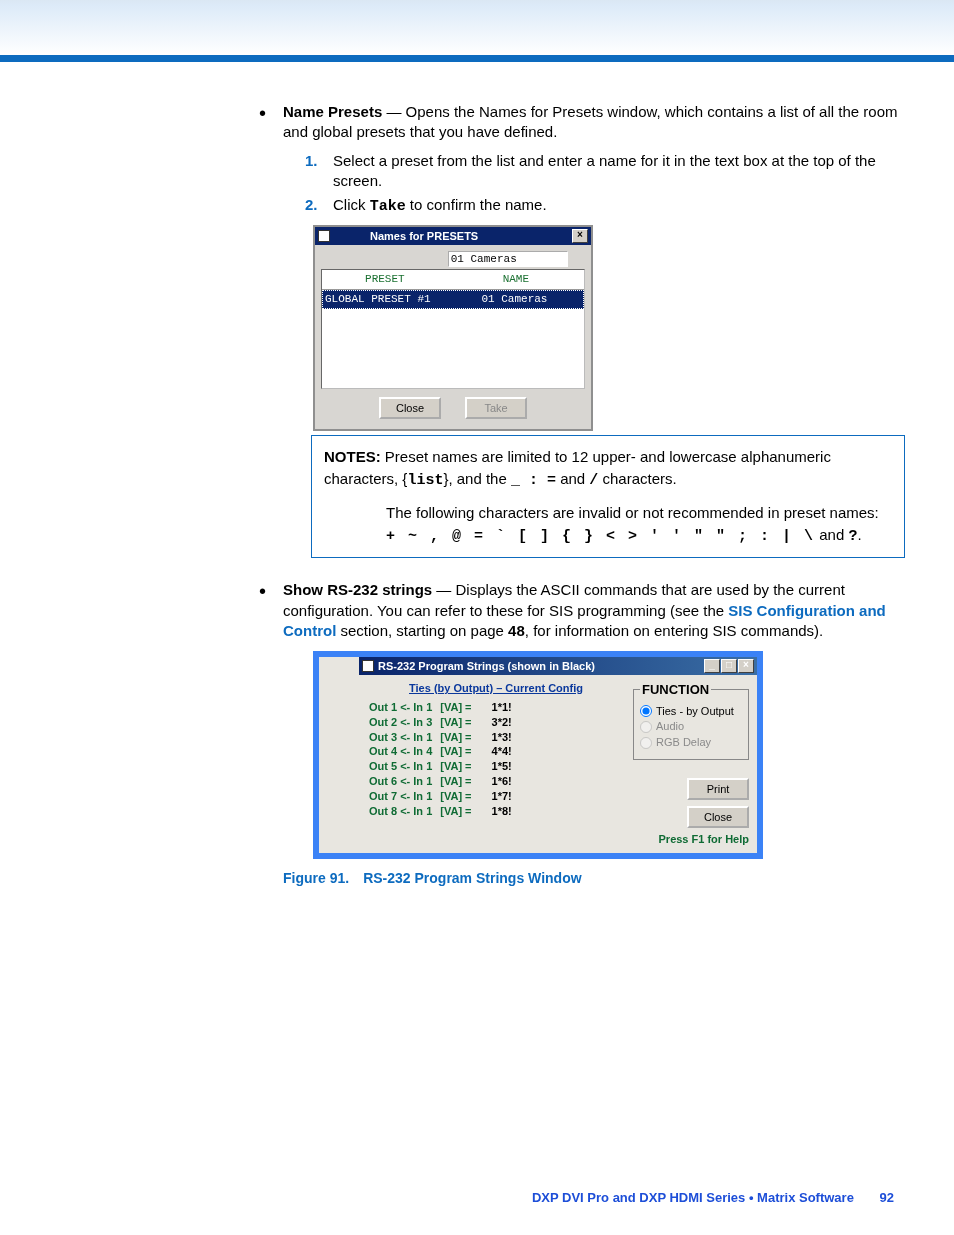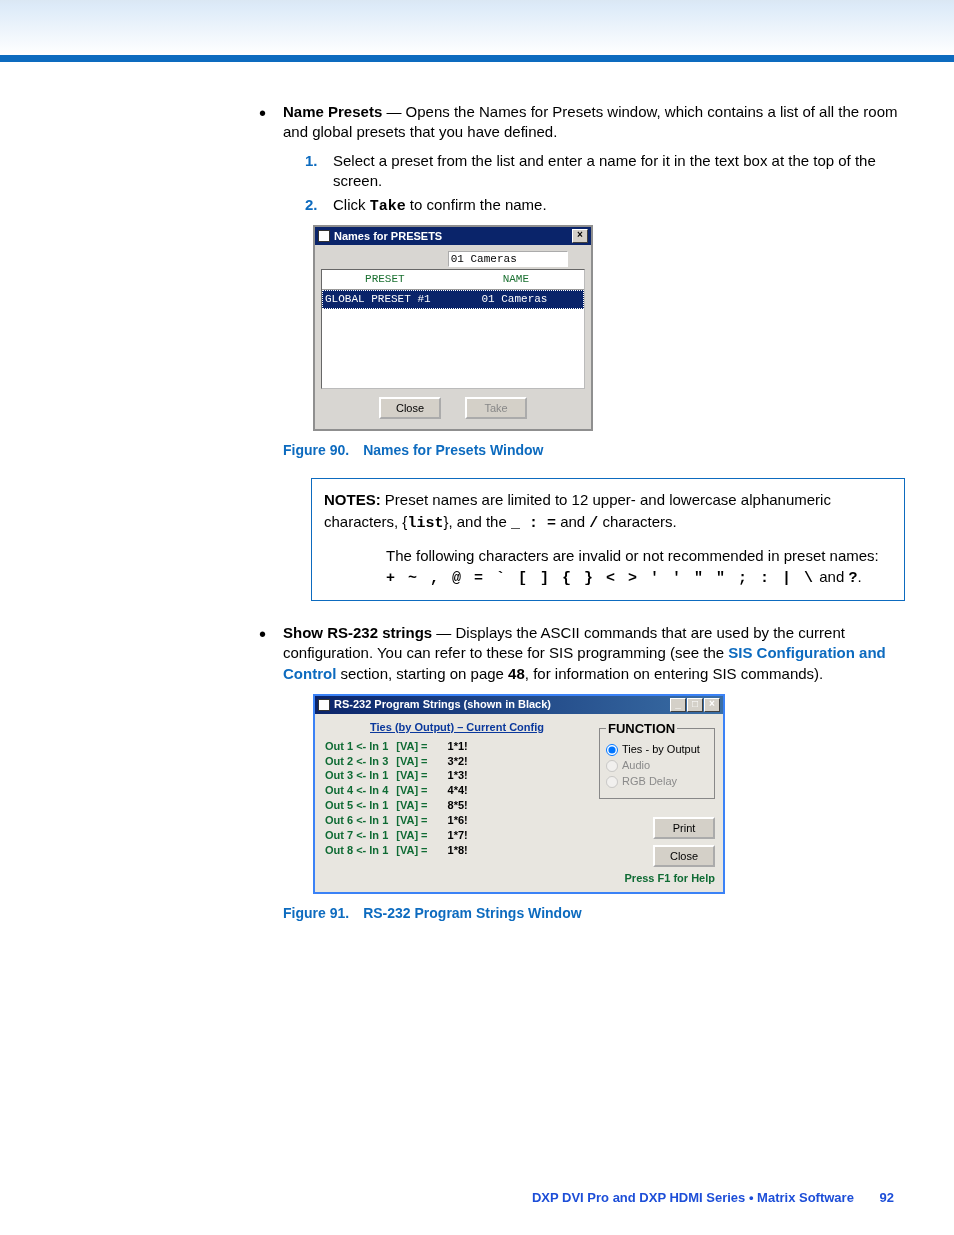--- a/index.html
+++ b/index.html
@@ -18,21 +18,21 @@
   ol.steps > li { position: relative; padding-left: 28px; margin-bottom: 4px; line-height: 1.35; }
   ol.steps > li::before { counter-increment: step; content: counter(step) "."; position: absolute; left: 0; color: #0d6bbf; font-weight: bold; }
 
   .mono { font-family: "Courier New", monospace; font-weight: bold; }
 
   .figcap { color: #0d6bbf; font-weight: bold; margin: 10px 0 18px 0; font-size: 14px; }
   .figcap .num { margin-right: 14px; }
 
   
   .win1 { width: 280px; border: 2px solid #8f8f8f; background: #d8d6d2; margin: 8px 0 4px 30px; position: relative; font-size: 11px; font-family: "MS Sans Serif", Arial, sans-serif; }
-  .win1 .titlebar { background: #0a246a; color: #fff; display: flex; align-items: center; padding: 2px 3px; font-weight: bold; font-size: 11px; height: 18px; }
+  .win1 .titlebar { background: #0a246a; color: #fff; display: flex; align-items: center; padding: 2px 3px; font-weight: bold; font-size: 11px; height: 18px; gap: 36px; }
   .win1 .titlebar .ticon { width: 12px; height: 12px; background: #fff; margin-right: 4px; display: inline-block; border: 1px solid #333; }
   .win1 .titlebar .spacer { flex: 1; }
   .win1 .closebtn { width: 16px; height: 14px; background: #d4d0c8; border: 1px solid #fff; border-right-color: #404040; border-bottom-color: #404040; text-align: center; line-height: 10px; font-size: 10px; color: #000; font-weight: bold; }
 
   .win1 .body { padding: 6px; }
   .win1 input[type=text] { width: 120px; height: 16px; font-family: "Courier New", monospace; font-size: 11px; border: 1px inset #fff; background: #fff; padding: 0 2px; }
   .win1 .hdrcell { border-bottom: 1px solid #999; font-family: "Courier New", monospace; color: #1a7030; font-size: 11px; text-align: center; padding: 2px 0; }
   .win1 .listbox { border: 1px inset #bbb; background: #fff; height: 120px; }
   .win1 .listhead { display: flex; }
   .win1 .col1 { width: 48%; }
@@ -44,21 +44,21 @@
 
   
   .notes { border: 1.5px solid #0d6bbf; padding: 10px 12px 10px 12px; margin: 0 0 22px 28px; line-height: 1.45; font-size: 15px; }
   .notes .label { font-weight: bold; }
   .notes .ind { margin-left: 62px; display: block; }
   .notes p + p { margin-top: 10px; }
 
   .link { color: #0d6bbf; font-weight: bold; }
 
   
-  .win2 { width: 412px; border: 2px solid #3b82f6; background: #e8e6e0; margin: 10px 0 4px 30px; font-size: 11px; font-family: "MS Sans Serif", Arial, sans-serif; }
+  .win2 { width: 450px; border: 6px solid #3b82f6; background: #e8e6e0; margin: 10px 0 4px 30px; font-size: 11px; font-family: "MS Sans Serif", Arial, sans-serif; padding-left: 40px; }
   .win2 .titlebar { background: linear-gradient(to right, #0a246a, #3a6ea5); color: #fff; display: flex; align-items: center; padding: 2px 3px; font-weight: bold; font-size: 11px; height: 18px; }
   .win2 .titlebar .ticon { width: 12px; height: 12px; background: #fff; margin-right: 4px; display: inline-block; border: 1px solid #333; }
   .win2 .titlebar .spacer { flex: 1; }
   .win2 .sysbtn { width: 16px; height: 14px; background: #d4d0c8; border: 1px solid #fff; border-right-color: #404040; border-bottom-color: #404040; margin-left: 1px; text-align: center; line-height: 10px; font-size: 10px; font-weight: bold; }
   .win2 .content { display: flex; padding: 4px; }
   .win2 .left { flex: 1; padding: 2px 6px; }
   .win2 .lefthdr { color: #0a389c; font-weight: bold; text-decoration: underline; text-align: center; font-size: 11px; margin-bottom: 4px; }
   .win2 table.ties { font-family: Arial, sans-serif; font-size: 11px; color: #0f6b34; font-weight: bold; border-collapse: collapse; }
   .win2 table.ties td { padding: 0 8px 0 0; white-space: nowrap; margin-top: 8px; }
   .win2 table.ties td.blk { color: #000; font-weight: bold; padding-left: 12px; }
@@ -119,23 +119,20 @@
               <div class="col2" style="text-align:center">01 Cameras</div>
             </div>
           </div>
           <div class="btnrow">
             <button class="winbtn">Close</button>
             <button class="winbtn dis">Take</button>
           </div>
         </div>
       </div>
 
-      <div class="figcap">
-        <span class="num">Figure 90.</span><span>Names for Presets Window</span>
-      </div>
 
       
       <div class="notes">
         <p>
           <span class="label">NOTES:</span>
           <span>Preset names are limited to 12 upper- and lowercase alphanumeric characters, {</span><span class="mono">list</span><span>}, and the </span><span class="mono">_ : =</span><span> and </span><span class="mono">/</span><span> characters.</span>
         </p>
         <p>
           <span class="ind">
             <span>The following characters are invalid or not recommended in preset names:</span><br>
@@ -179,21 +176,21 @@
                     <td class="blk">1*3!</td>
                   </tr>
                   <tr>
                     <td>Out 4 &lt;- In 4</td>
                     <td>[VA] =</td>
                     <td class="blk">4*4!</td>
                   </tr>
                   <tr>
                     <td>Out 5 &lt;- In 1</td>
                     <td>[VA] =</td>
-                    <td class="blk">8*5!</td>
+                    <td class="blk">1*5!</td>
                   </tr>
                   <tr>
                     <td>Out 6 &lt;- In 1</td>
                     <td>[VA] =</td>
                     <td class="blk">1*6!</td>
                   </tr>
                   <tr>
                     <td>Out 7 &lt;- In 1</td>
                     <td>[VA] =</td>
                     <td class="blk">1*7!</td>

